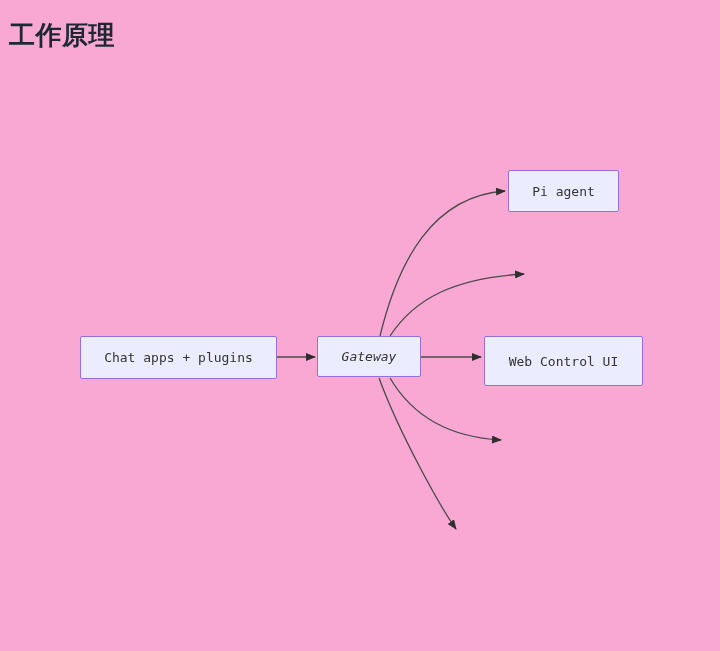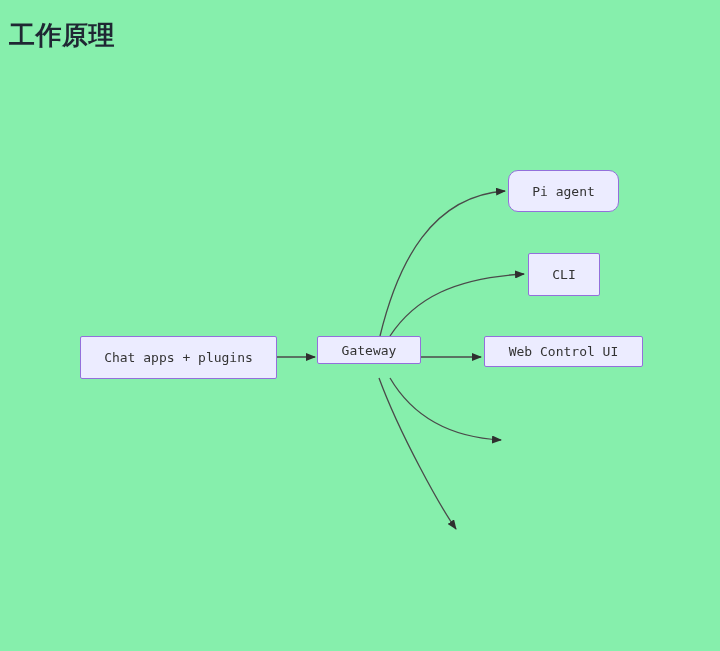--- a/index.html
+++ b/index.html
@@ -4,21 +4,21 @@
 <style>
   html, body {
     margin: 0;
     padding: 0;
     background: #FFFFFF;
   }
   .page {
     position: relative;
     width: 720px;
     height: 651px;
-    background: #86efac;
+    background: #f9a8d4;
     overflow: hidden;
     font-family: "Liberation Sans", "DejaVu Sans", sans-serif;
   }
   .page-title {
     position: absolute;
     left: 9px;
     top: 21px;
     margin: 0;
     font-size: 26px;
     line-height: 1.1;
@@ -72,23 +72,22 @@
     <path class="edge" d="M277,357 L315,357" marker-end="url(#arrow)"></path>
     <path class="edge" d="M380,336 C398,262 432,196 505,191" marker-end="url(#arrow)"></path>
     <path class="edge" d="M390,336 C415,298 455,278 524,274" marker-end="url(#arrow)"></path>
     <path class="edge" d="M421,357 L481,357" marker-end="url(#arrow)"></path>
     <path class="edge" d="M390,378 C410,412 445,437 501,440" marker-end="url(#arrow)"></path>
     <path class="edge" d="M379,378 C400,435 441,508 456,529" marker-end="url(#arrow)"></path>
   </svg>
 
   <div class="node" style="left:80px;  top:336px; width:197px; height:43px;">Chat apps + plugins</div>
 
-  <div class="node" style="left:317px; top:336px; width:104px; height:28px;">Gateway</div>
+  <div class="node" style="left:317px; top:336px; width:104px; height:41px;font-style:italic;">Gateway</div>
 
-  <div class="node" style="left:508px; top:170px; width:111px; height:42px;border-radius:10px;">Pi agent</div>
+  <div class="node" style="left:508px; top:170px; width:111px; height:42px;">Pi agent</div>
 
-  <div class="node" style="left:528px; top:253px; width:72px; height:43px;">CLI</div>
 
-  <div class="node" style="left:484px; top:336px; width:159px; height:31px;">Web Control UI</div>
+  <div class="node" style="left:484px; top:336px; width:159px; height:50px;">Web Control UI</div>
 
 
 
 </div>
 
 </body></html>

